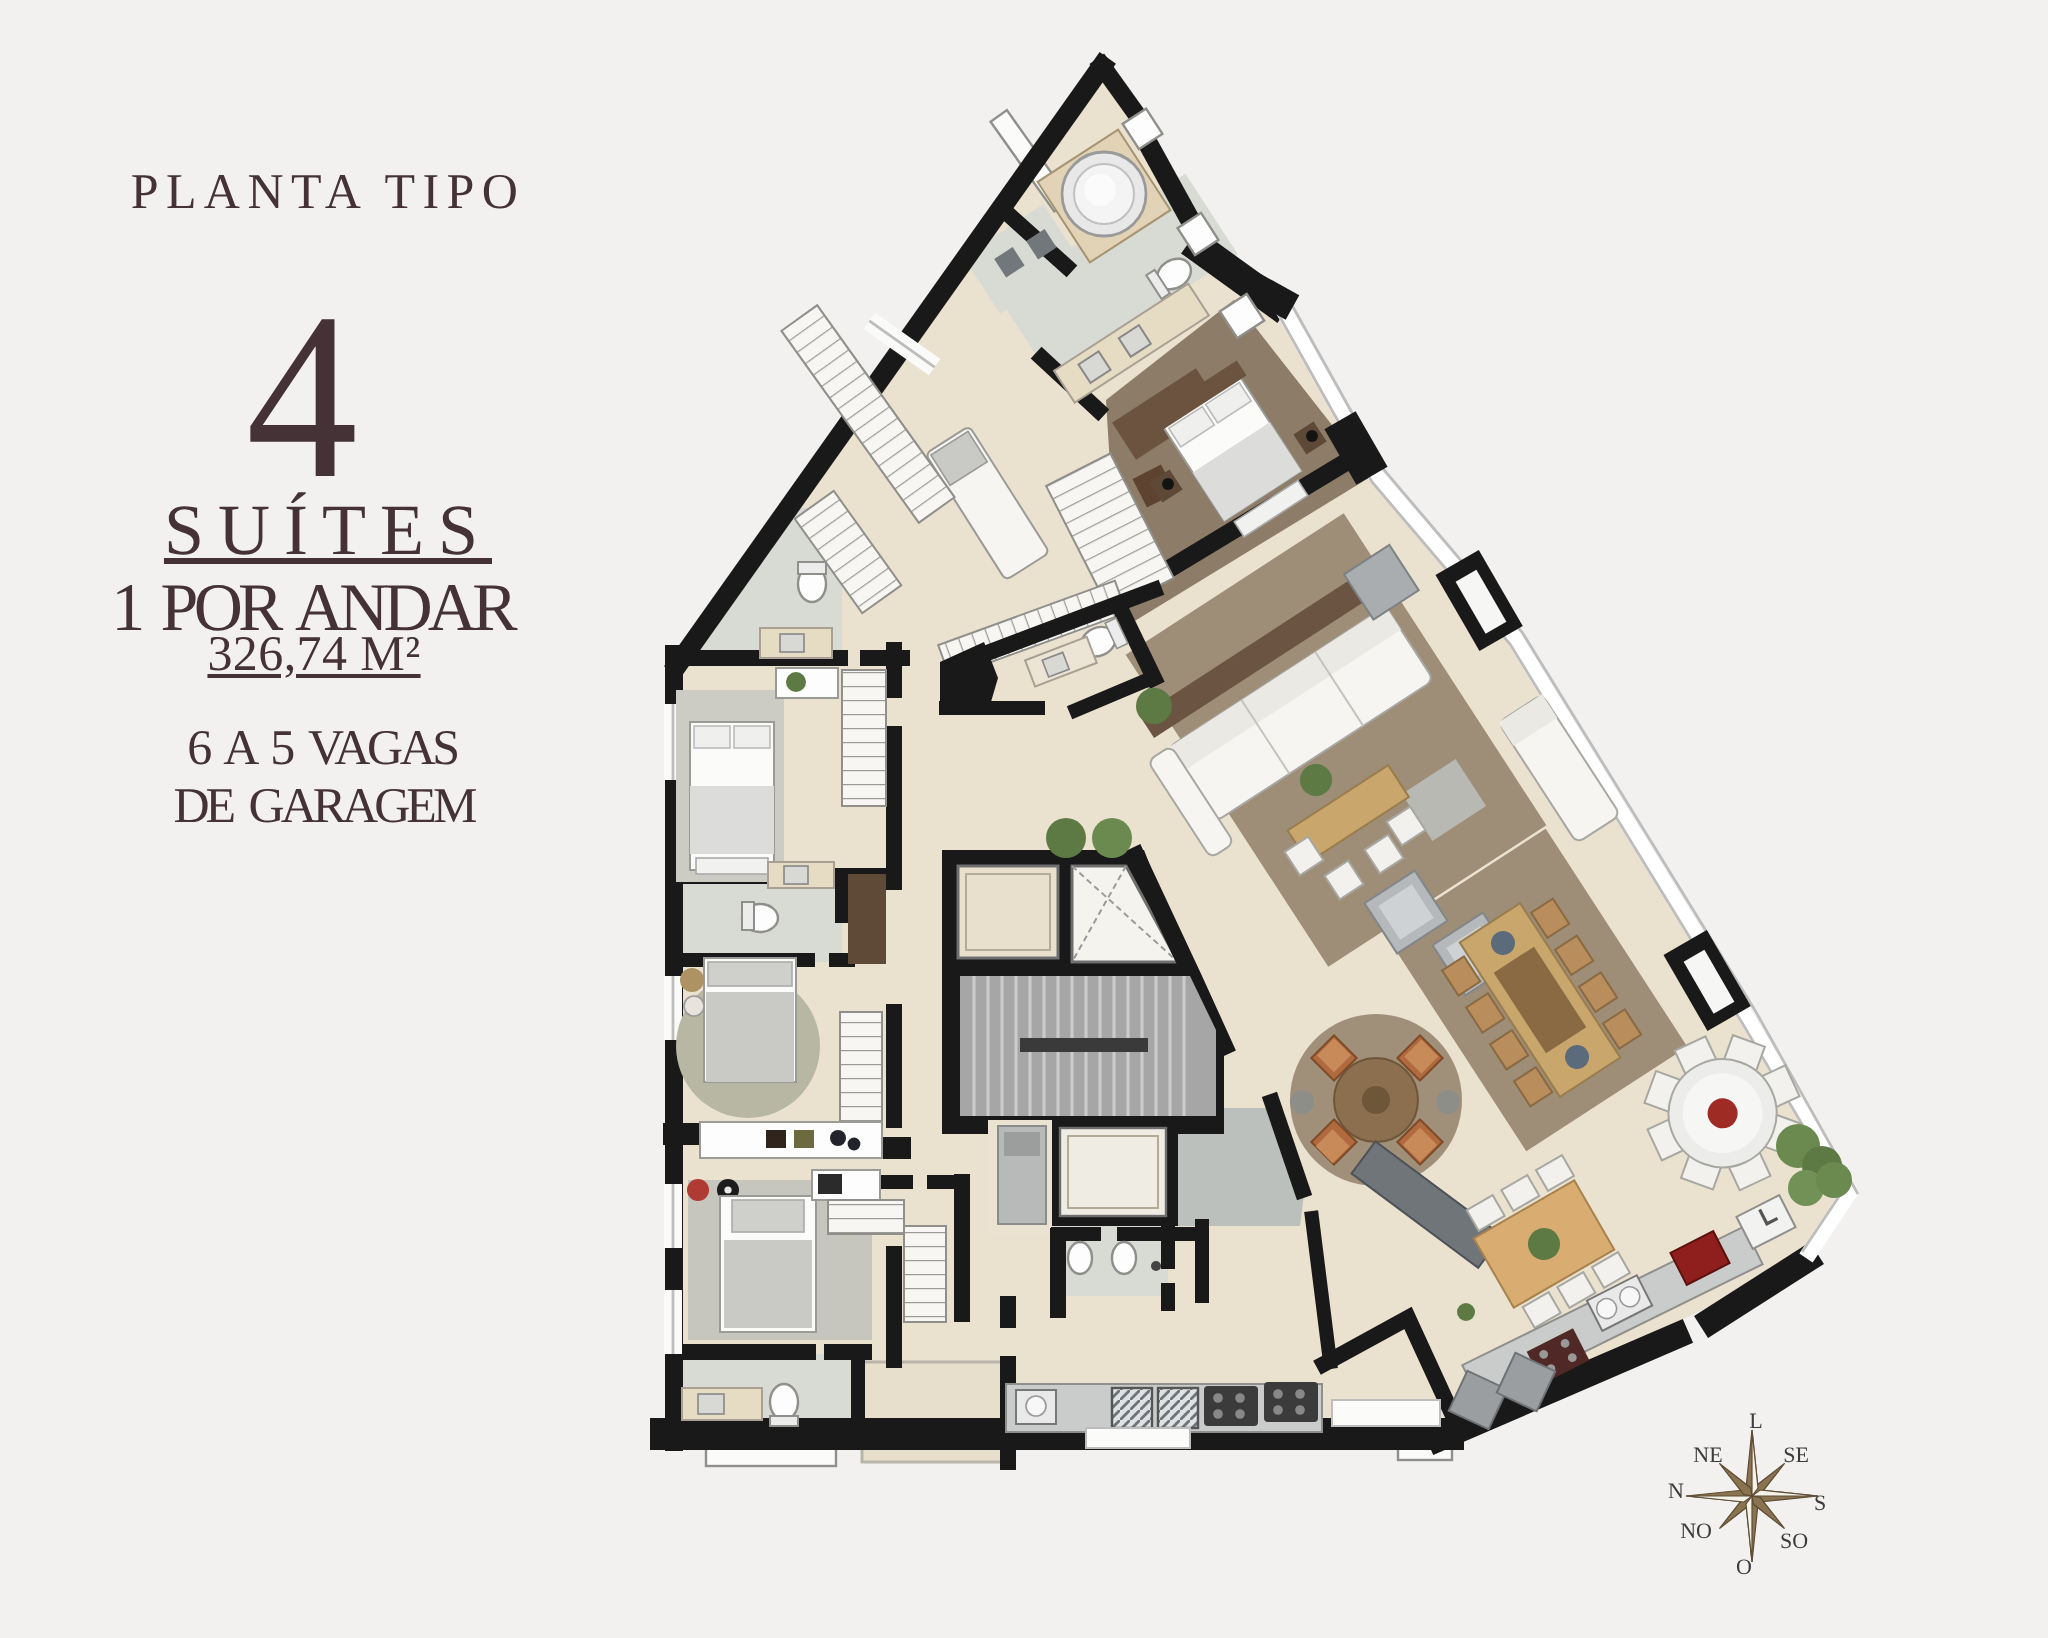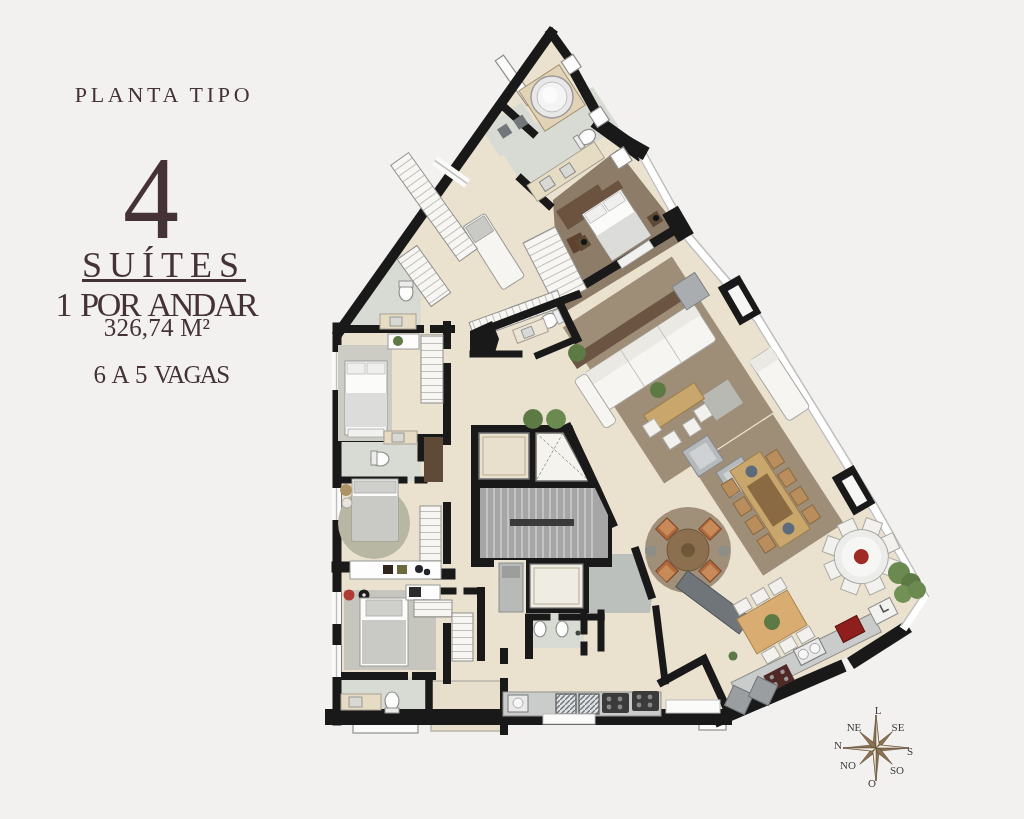--- a/index.html
+++ b/index.html
@@ -5,32 +5,33 @@
   html,body{margin:0;padding:0;}
   body{width:1024px;height:819px;background:#f2f1f0;font-family:"Liberation Serif",serif;overflow:hidden;}
   #wrap{position:relative;width:1024px;height:819px;}
   svg{position:absolute;top:0;left:0;}
   .txt{position:absolute;color:#443237;text-align:center;line-height:1em;}
 </style>
 </head>
 <body>
 <div id="wrap">
 
-<div class="txt" style="left:39px;top:84px;width:250px;font-size:22px;letter-spacing:3.7px;">PLANTA TIPO</div>
+<div class="txt" style="left:39px;top:84px;width:250px;font-size:25px;letter-spacing:3.7px;">PLANTA TIPO</div>
 
 <div class="txt" style="left:26px;top:138.5px;width:250px;font-size:119px;line-height:1em;transform:scaleX(0.94);">4</div>
 
 <div class="txt" style="left:39px;top:247px;width:250px;font-size:36px;letter-spacing:7px;text-decoration:underline;">SUÍTES</div>
 
 <div class="txt" style="left:31px;top:288px;width:250px;font-size:34px;letter-spacing:-2.4px;word-spacing:4px;">1 POR ANDAR</div>
 
-<div class="txt" style="left:32px;top:315px;width:250px;font-size:25px;letter-spacing:0.2px;">326,74 M²</div>
+<div class="txt" style="left:32px;top:315px;width:250px;font-size:25px;letter-spacing:0.2px;text-decoration:underline;">326,74 M²</div>
 
 <div class="txt" style="left:36px;top:361.7px;width:250px;font-size:25px;letter-spacing:-1.7px;word-spacing:4px;">6 A 5 VAGAS</div>
 
+<div class="txt" style="left:36.7px;top:390.8px;width:250px;font-size:25px;letter-spacing:-2px;word-spacing:4px;">DE GARAGEM</div>
 <svg width="1024" height="819" viewBox="0 0 1024 819">
 <defs>
 <pattern id="lad" width="6" height="7" patternUnits="userSpaceOnUse">
   <rect width="6" height="7" fill="#f7f6f3"></rect>
   <line x1="0" y1="0" x2="6" y2="0" stroke="#9a9a96" stroke-width="1.2"></line>
 </pattern>
 <pattern id="hatch" width="5" height="5" patternUnits="userSpaceOnUse">
   <rect width="5" height="5" fill="#dfe2e4"></rect>
   <line x1="0" y1="5" x2="5" y2="0" stroke="#6f7478" stroke-width="1.4"></line>
 </pattern>

